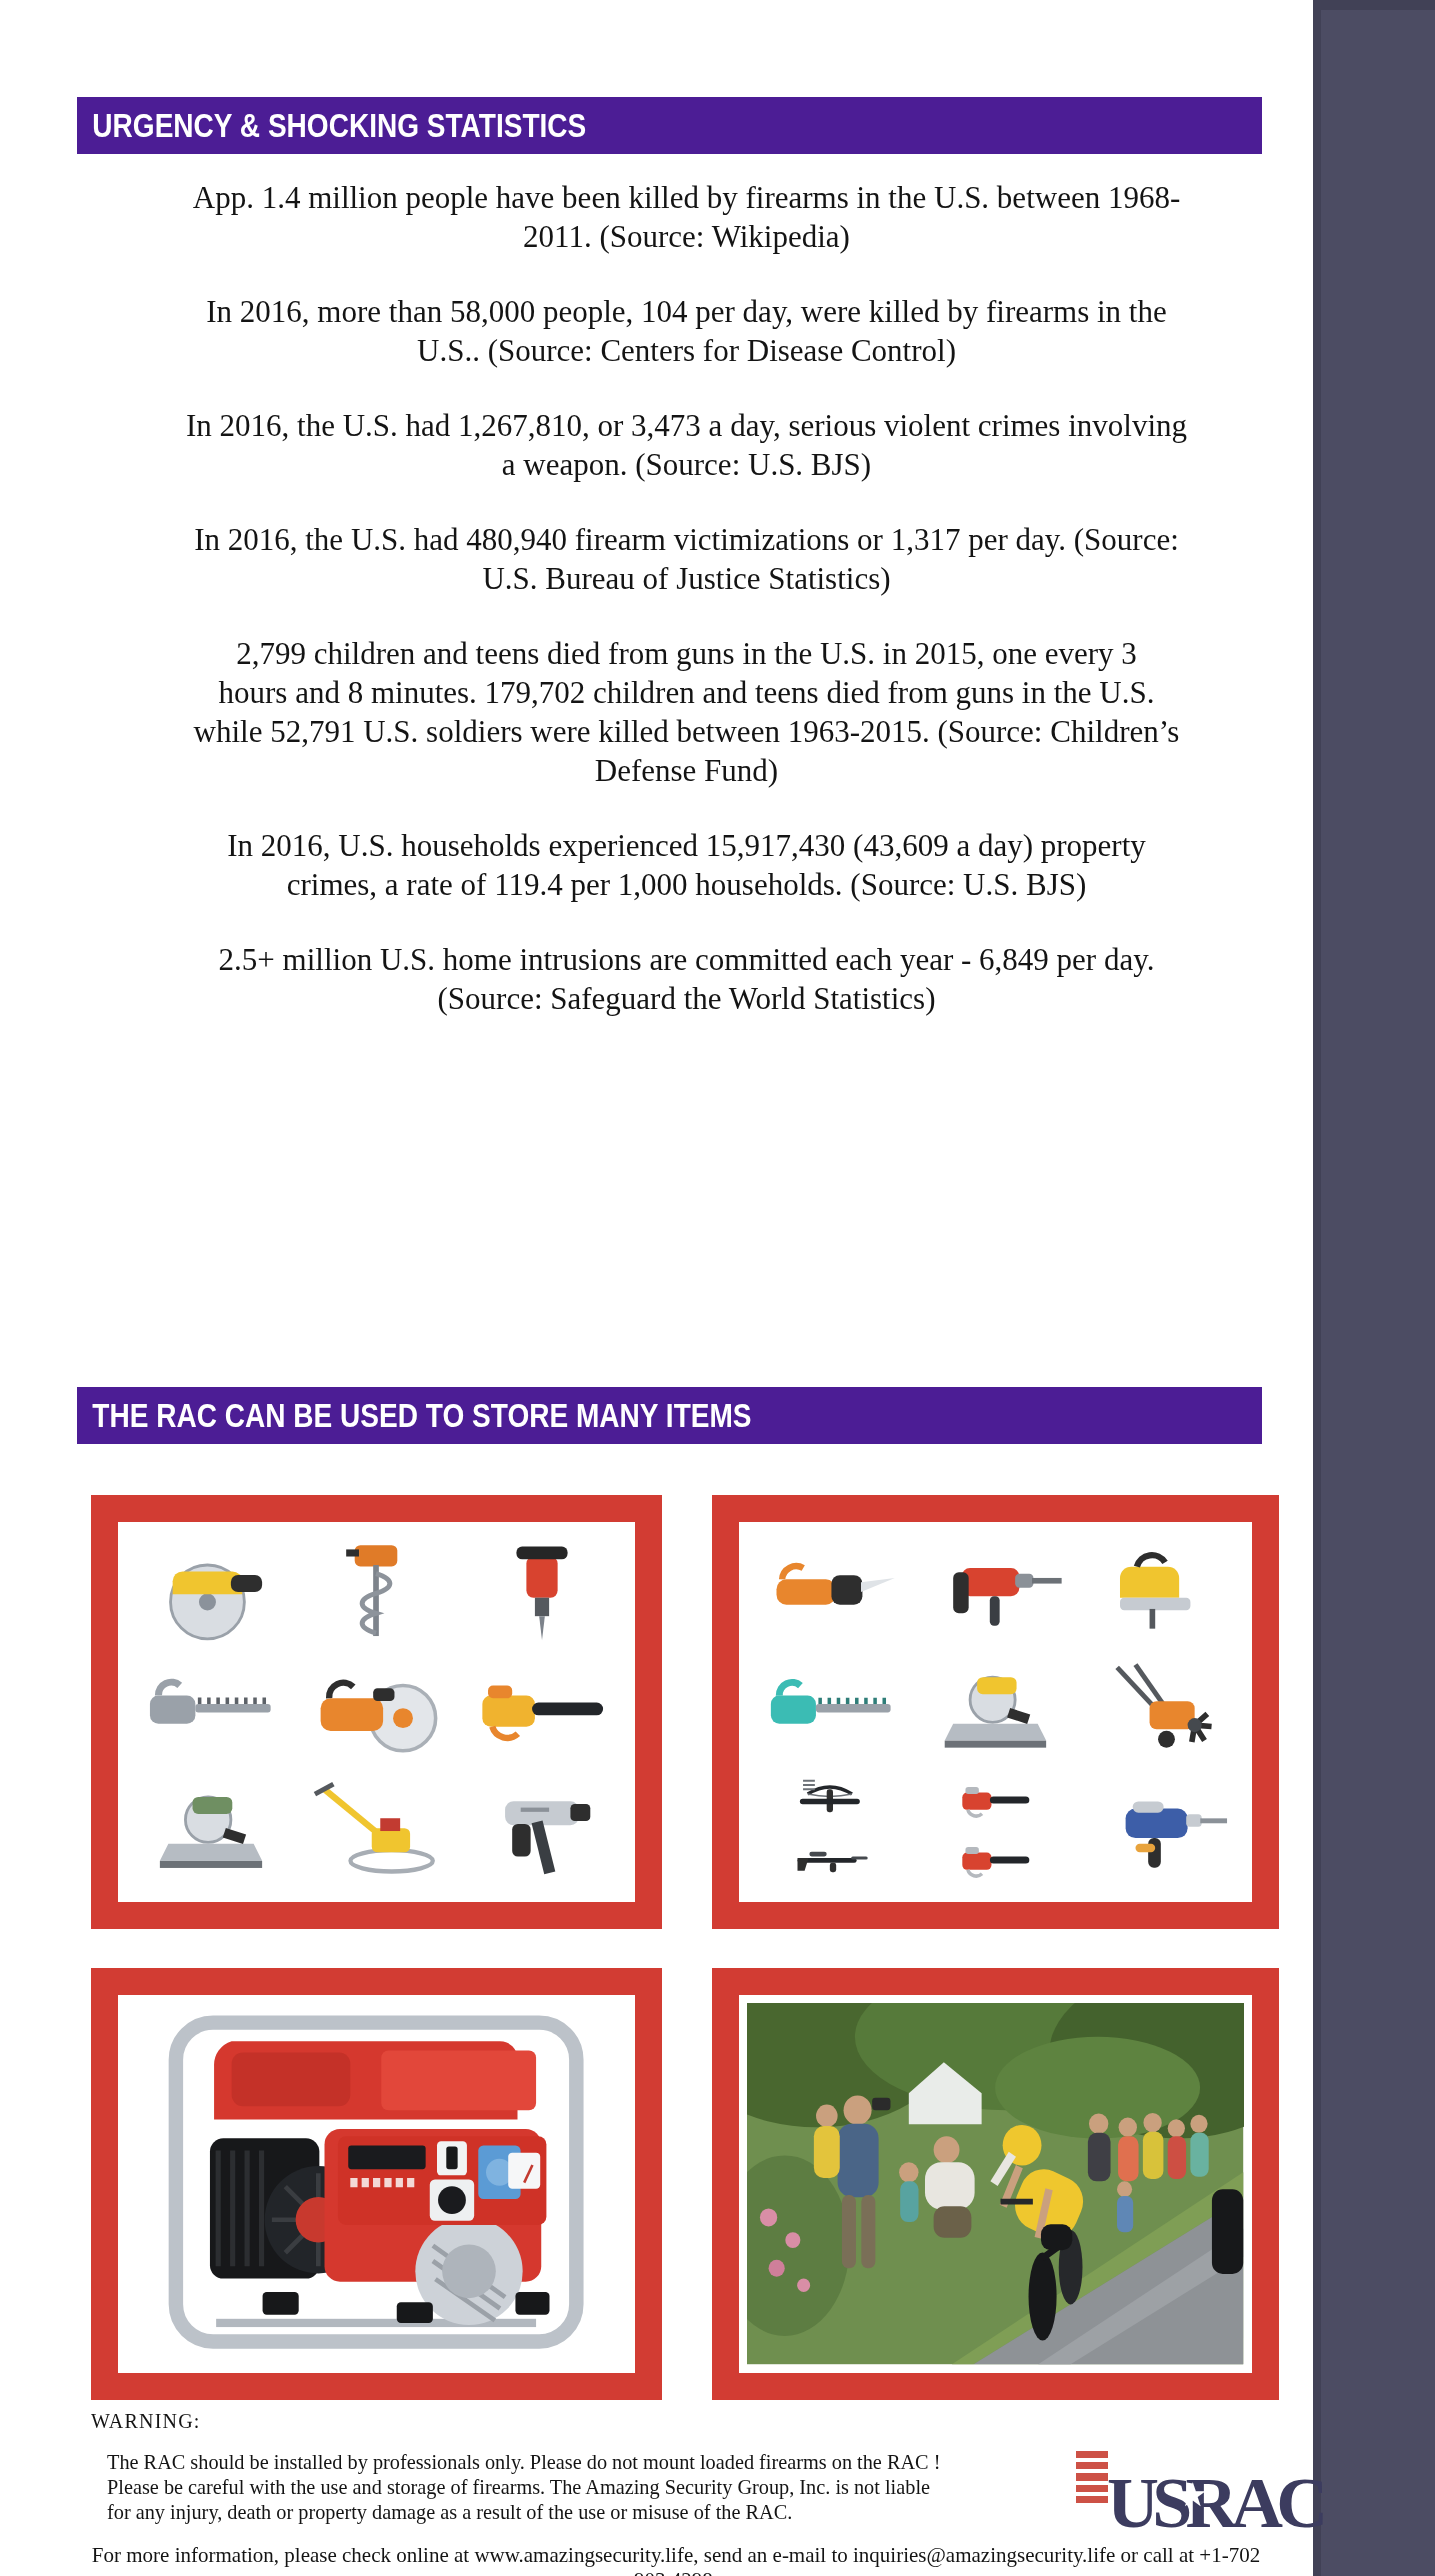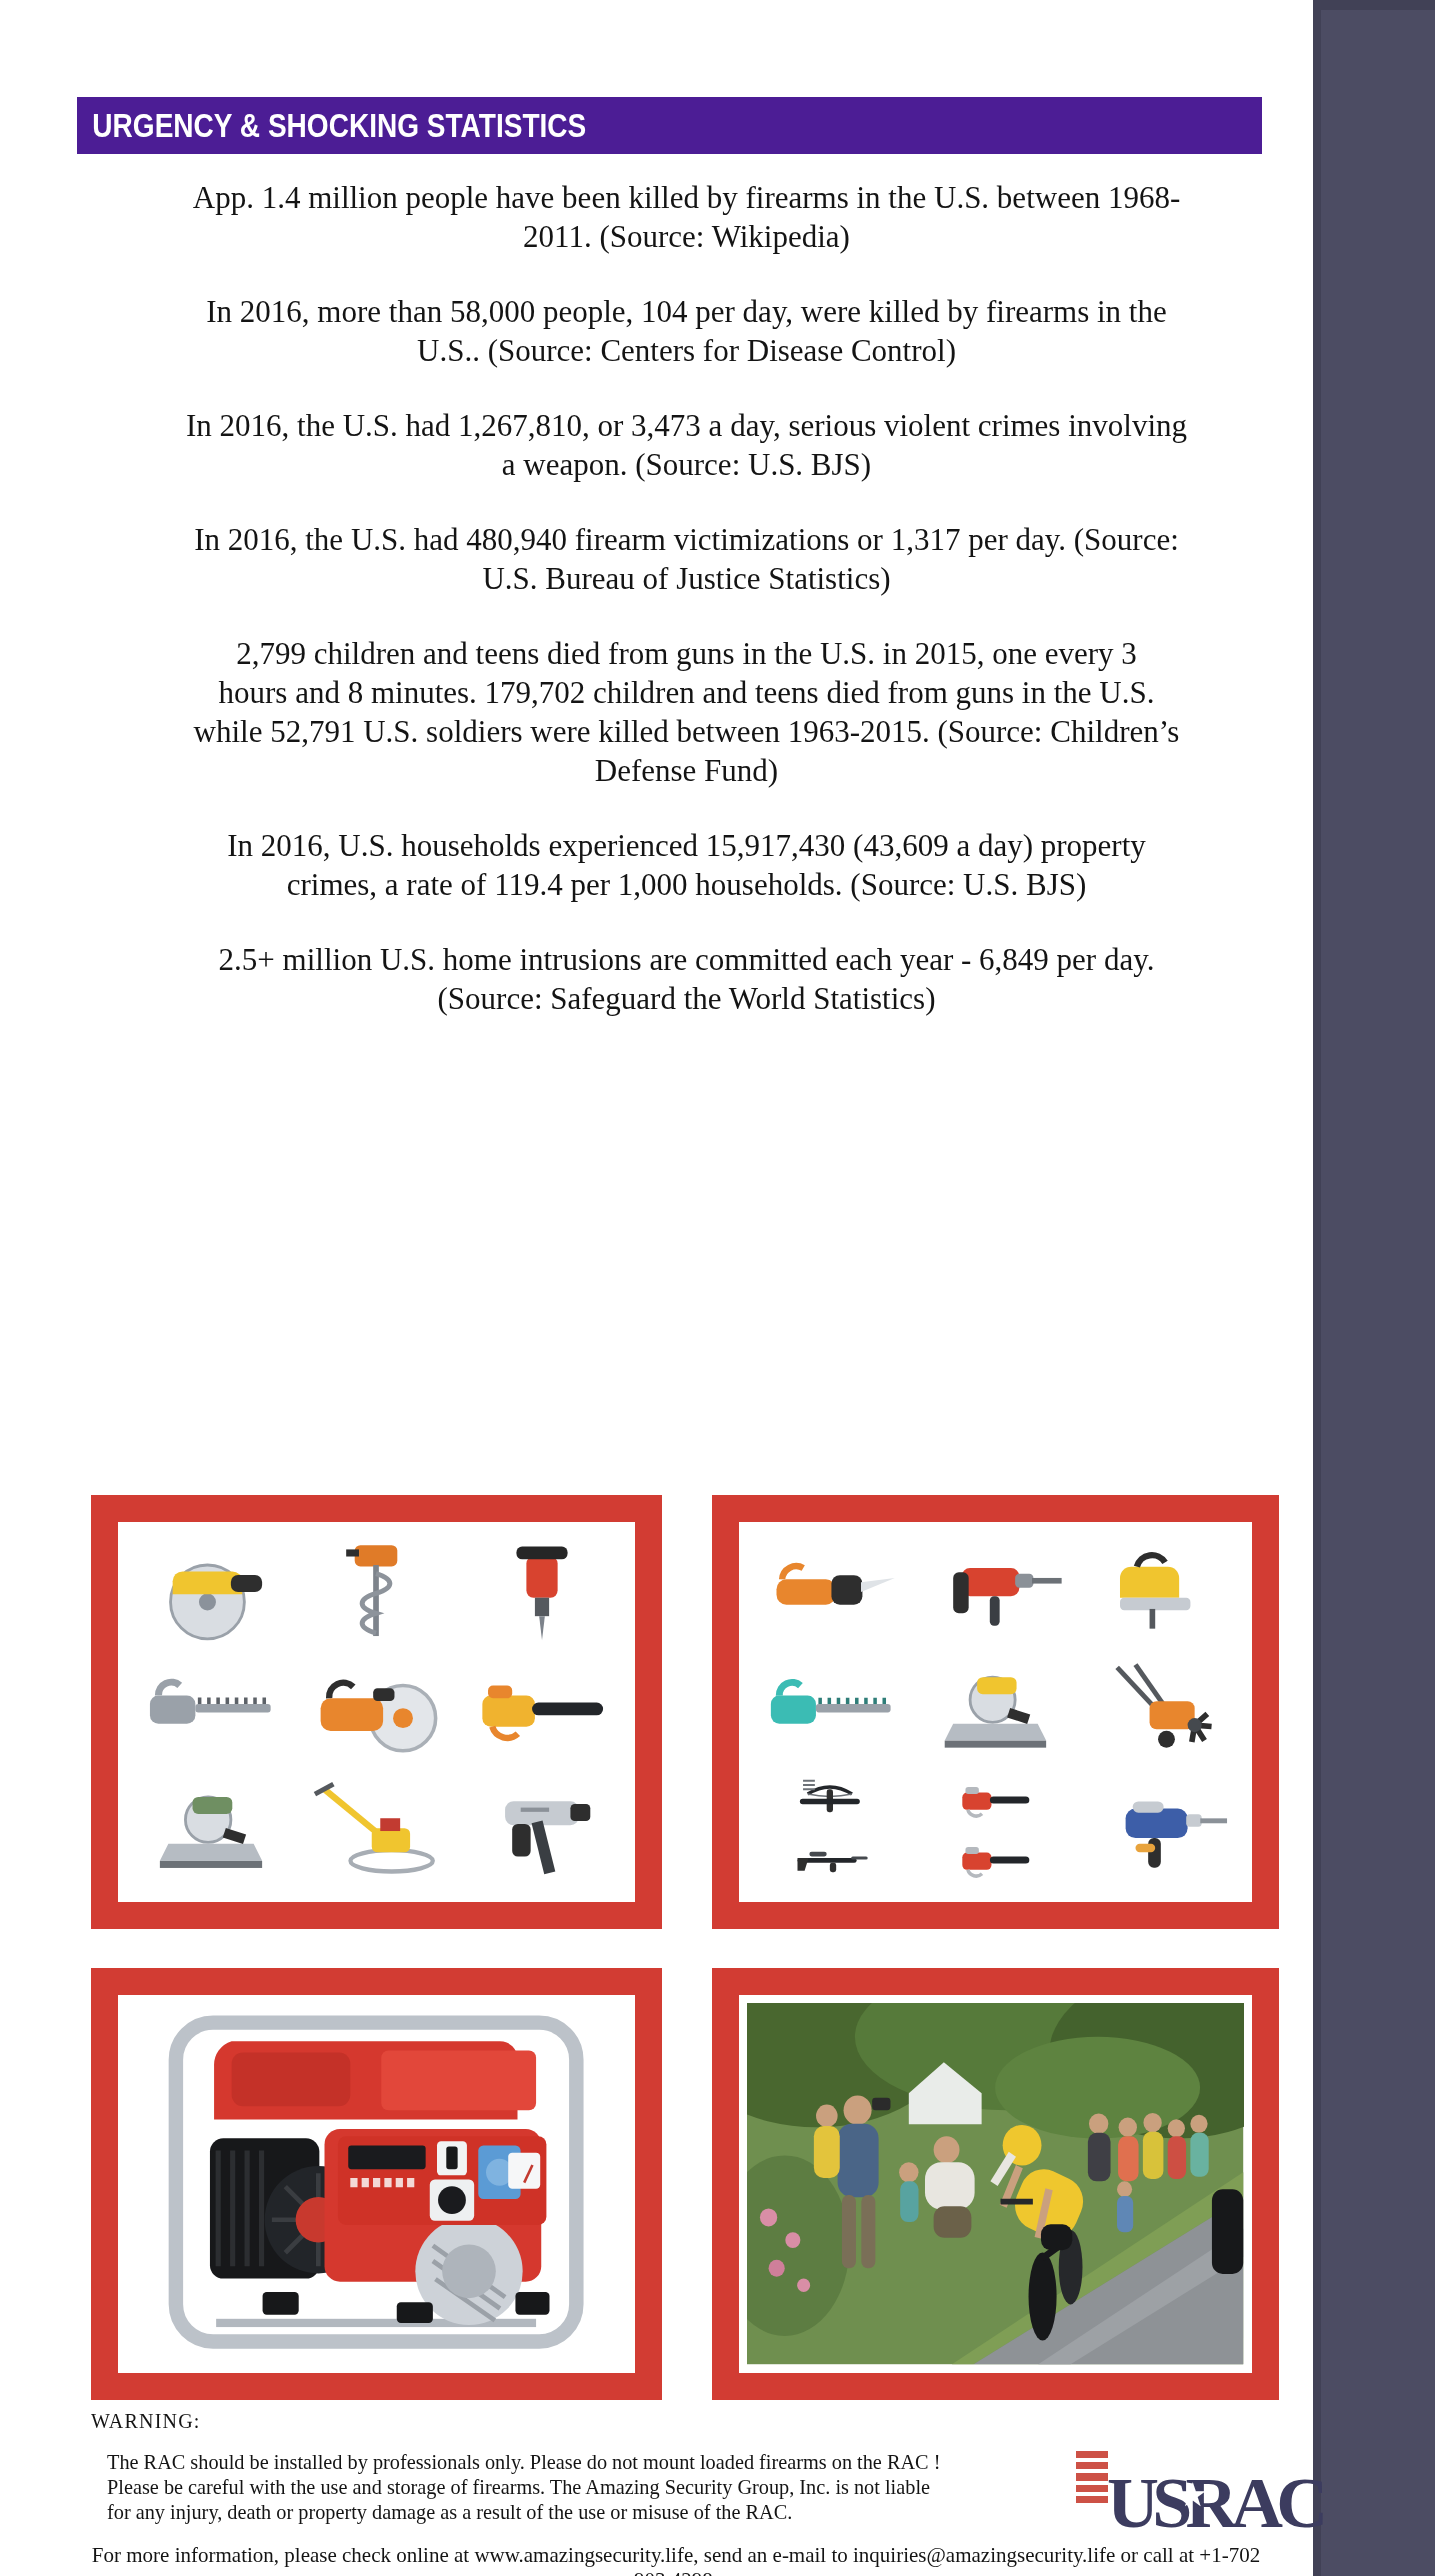--- a/index.html
+++ b/index.html
@@ -77,20 +77,23 @@
       <p>2,799 children and teens died from guns in the U.S. in 2015, one every 3
 hours and 8 minutes. 179,702 children and teens died from guns in the U.S.
 while 52,791 U.S. soldiers were killed between 1963-2015. (Source: Children’s
 Defense Fund)</p>
       <p>In 2016, U.S. households experienced 15,917,430 (43,609 a day) property
 crimes, a rate of 119.4 per 1,000 households. (Source: U.S. BJS)</p>
       <p>2.5+ million U.S. home intrusions are committed each year - 6,849 per day.
 (Source: Safeguard the World Statistics)</p>
     </div>
 
+  <div class="banner banner-rac">
+    <span class="btxt">THE RAC CAN BE USED TO STORE MANY ITEMS</span>
+  </div>
 
   <div class="panel panel-1">
     <div class="tool-grid" id="toolgrid1">
         <div class="tool-cell">
           <svg viewBox="0 0 200 150">
             <circle cx="95" cy="88" r="52" fill="#d9dde2" stroke="#9aa1a9" stroke-width="4"></circle>
             <circle cx="95" cy="88" r="12" fill="#8b929b"></circle>
             <path d="M60 45 h70 a14 14 0 0 1 14 14 v18 h-98 v-18 a14 14 0 0 1 14 -14z" fill="#f0c52f"></path>
             <rect x="128" y="50" width="44" height="24" rx="10" fill="#2e2e2e"></rect>
           </svg>

